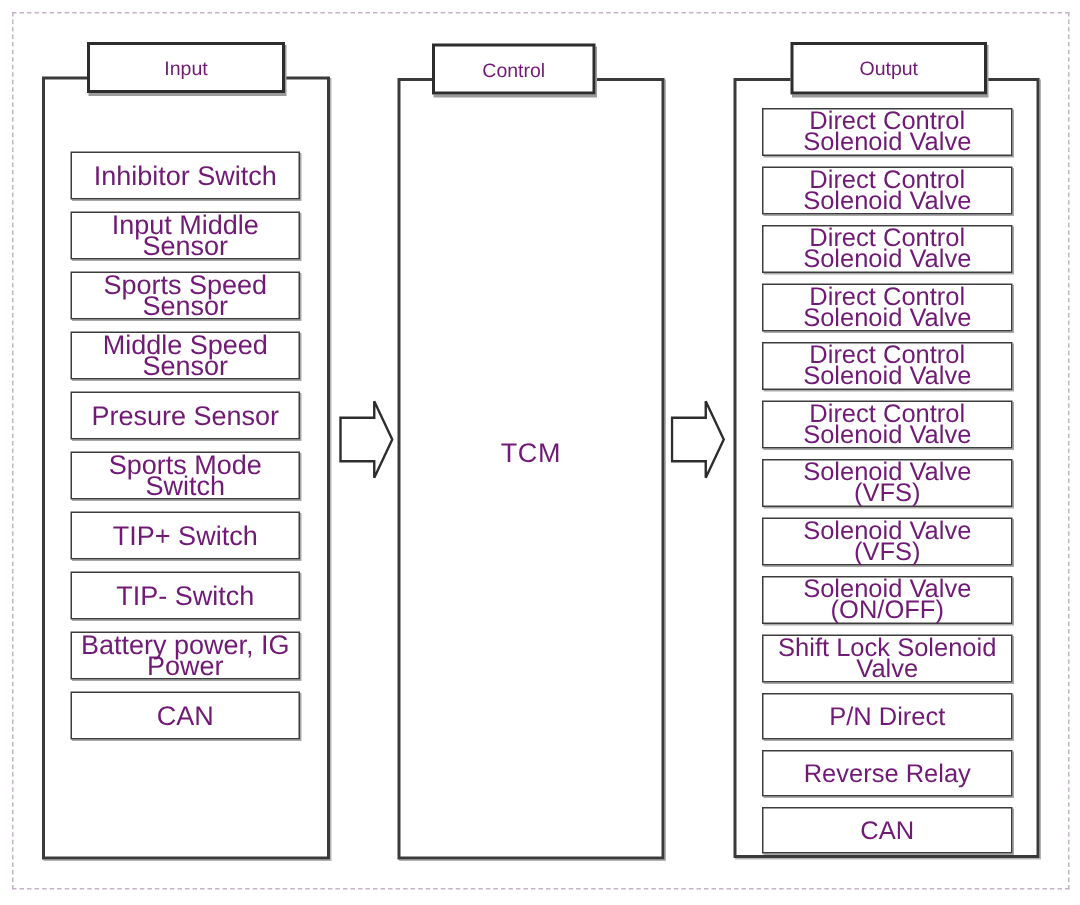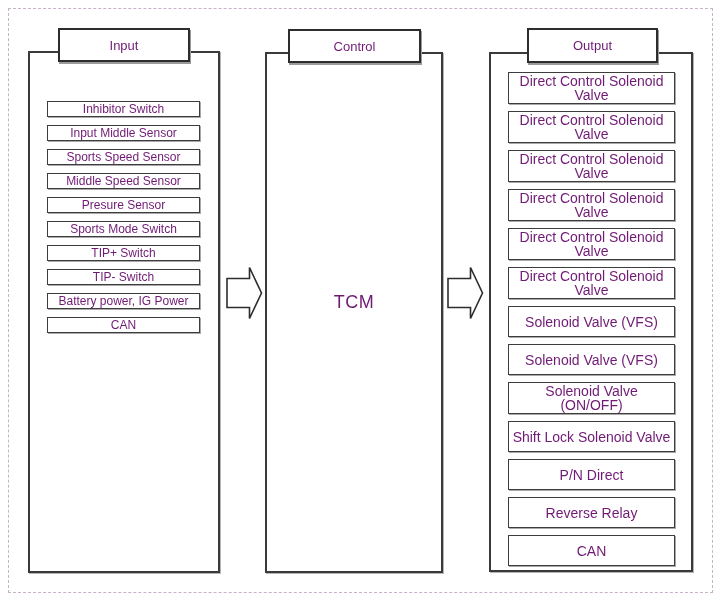--- a/index.html
+++ b/index.html
@@ -42,21 +42,21 @@
     border: 2px solid #2d2d2d;
     box-shadow: 1px 2px 0 #9b9b9b;
     box-sizing: border-box;
     display: flex;
     align-items: center;
     justify-content: center;
     font-size: 13px;
     z-index: 3;
   }
   .tab-input  { left: 58px;  top: 28px; width: 132px; height: 34px; }
-  .tab-control{ left: 288px; top: 29px; width: 133px; height: 34px; }
+  .tab-control{ left: 288px; top: 29px; width: 109px; height: 34px; }
   .tab-output { left: 527px; top: 28px; width: 131px; height: 35px; }
 
   .stack {
     position: absolute;
     display: flex;
     flex-direction: column;
   }
   .stack-input  { left: 17px; top: 48px; width: 153px; gap: 8px; }
   .stack-output { left: 17px; top: 18px; width: 167px; gap: 7px; }
 
@@ -69,22 +69,22 @@
     align-items: center;
     justify-content: center;
     text-align: center;
     flex: none;
     padding: 1px 2px;
   }
   .item-label {
     white-space: pre-line;
     line-height: 14px;
   }
-  .stack-input  .item-box { height: 16px; font-size: 12px; }
-  .stack-output .item-box { min-height: 31px; font-size: 14px; }
+  .stack-input  .item-box { height: 32px; font-size: 18px; }
+  .stack-output .item-box { min-height: 31px; font-size: 17px; }
 
   .tcm-label {
     position: absolute;
     left: 0;
     right: 0;
     top: 238px;
     text-align: center;
     font-size: 18px;
     letter-spacing: 0.5px;
   }

